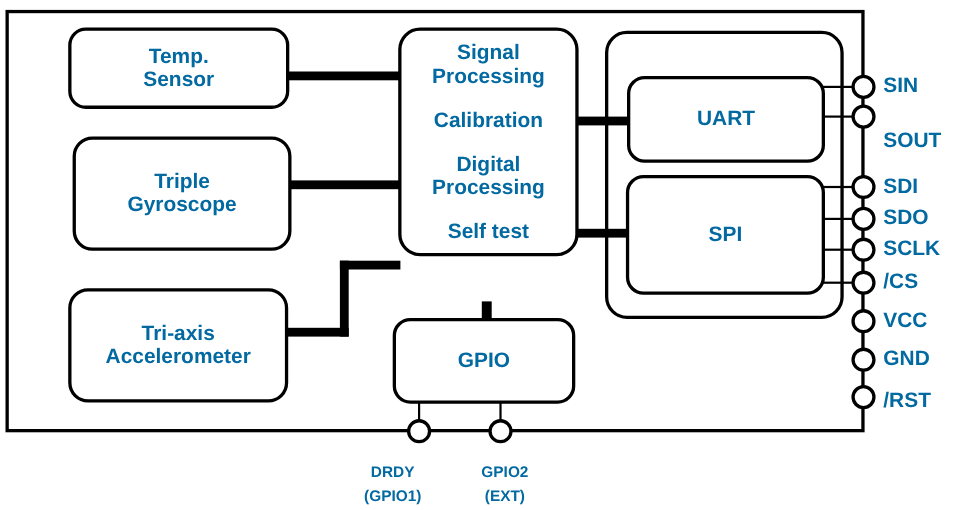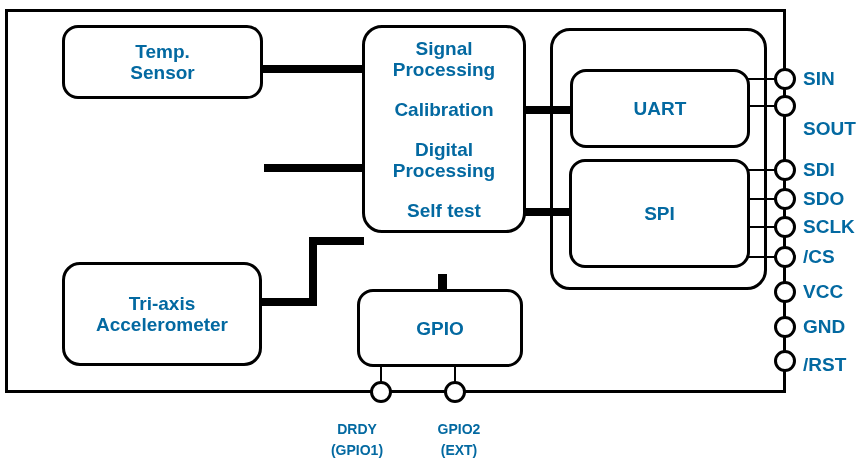--- a/index.html
+++ b/index.html
@@ -113,20 +113,22 @@
   <div class="stub" style="left:747px; top:169px; width:30px; height:2px;"></div>
   <div class="stub" style="left:747px; top:198px; width:30px; height:2px;"></div>
   <div class="stub" style="left:747px; top:226px; width:30px; height:2px;"></div>
   <div class="stub" style="left:747px; top:256px; width:30px; height:2px;"></div>
 
   <div class="stub" style="left:380px; top:366px; width:2px; height:18px;"></div>
   <div class="stub" style="left:454px; top:366px; width:2px; height:18px;"></div>
 
   <div class="box" style="left:62px; top:25px; width:201px; height:74px; border-radius:16px;">Temp.
 Sensor</div>
+  <div class="box" style="left:66px; top:124px; width:199px; height:104px; border-radius:18px;">Triple
+Gyroscope</div>
   <div class="box" style="left:62px; top:262px; width:200px; height:104px; border-radius:18px;">Tri-axis
 Accelerometer</div>
 
   <div class="box" style="left:362px; top:25px; width:164px; height:208px; border-radius:20px; gap:19px;">
     <div class="core-item">Signal
 Processing</div>
     <div class="core-item">Calibration</div>
     <div class="core-item">Digital
 Processing</div>
     <div class="core-item">Self test</div>

